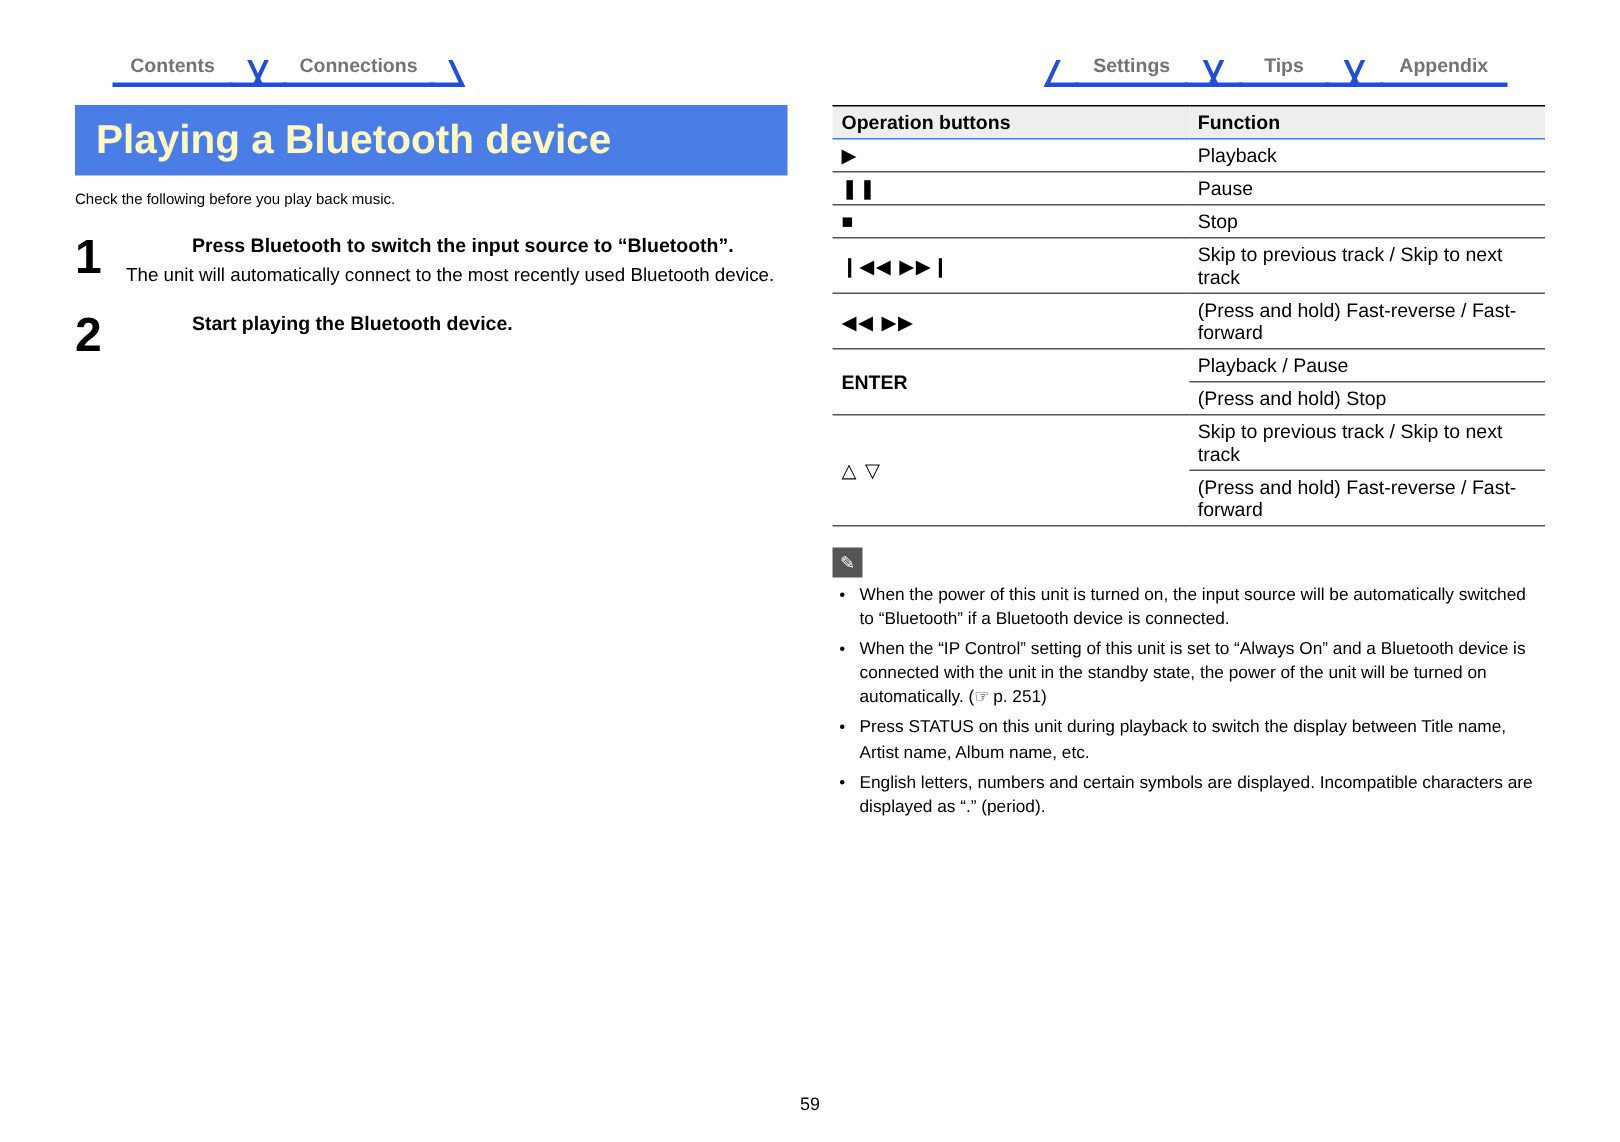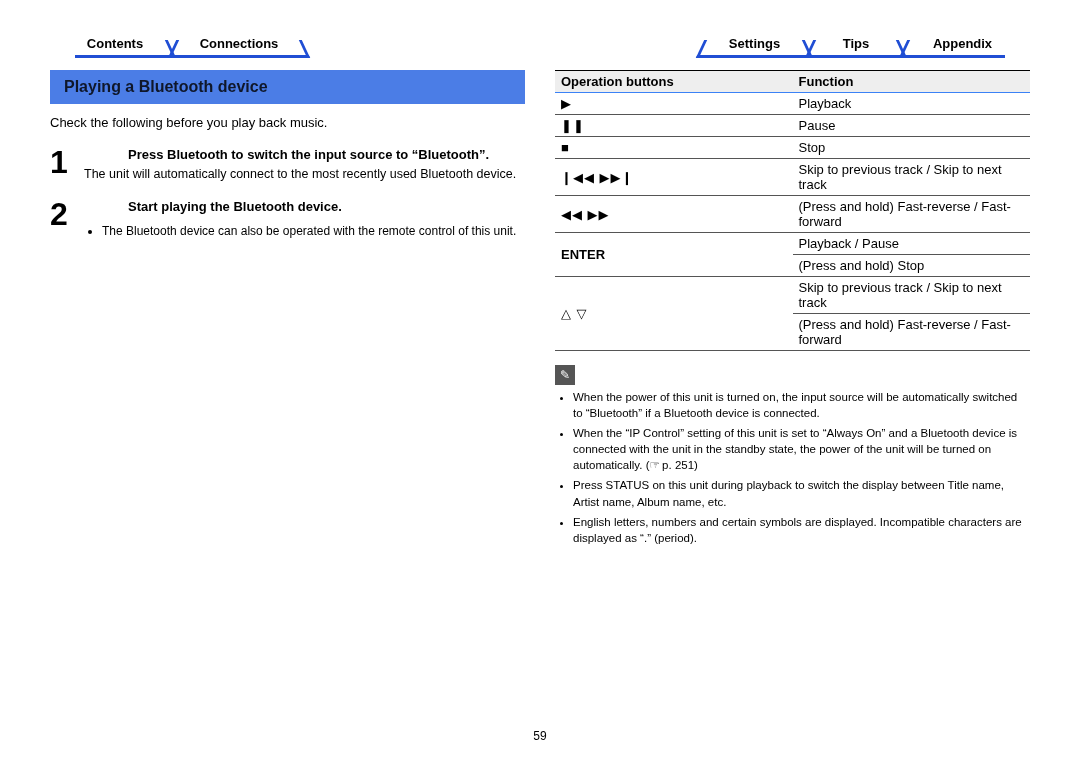--- a/index.html
+++ b/index.html
@@ -29,46 +29,46 @@
     transform: skewX(25deg);
   }
   .segL {
     border-right: none;
     border-left: 3px solid #204ed4;
     transform: skewX(-25deg);
   }
   .segN { border-left:none; border-right:none; transform:none; flex:0 0 auto; }
   .filler { flex:1; }
   .tab {
-    color: #000000;
+    color: #737373;
     font-weight: bold;
     font-size: 13px;
     padding-bottom: 4px;
     text-align: center;
     border-bottom: 3px solid #204ed4;
     margin: 0 -5px;
     z-index: 2;
   }
 
   .columns {
     display: flex;
     padding: 12px 50px 0 50px;
     gap: 30px;
   }
   .col-left { flex: 1; min-width: 0; }
   .col-right { flex: 1; min-width: 0; }
 
   .section-title {
     background: #4b7de6;
-    color: #0f172a;
-    font-weight: bold;
-    font-size: 16px;
+    color: #fef9c3;
+    font-weight: bold;
+    font-size: 27px;
     padding: 8px 14px;
   }
-  .intro { margin: 10px 0 4px 0; font-size: 13px; line-height: 1.4; }
+  .intro { margin: 10px 0 4px 0; font-size: 10px; line-height: 1.4; }
   ul.sub { margin: 4px 0 12px 0; padding-left: 18px; font-size: 12px; line-height: 1.5; }
   ul.sub li { margin: 0; }
 
   .step-row { display: flex; margin-top: 14px; }
   .step-num {
     font-size: 32px;
     font-weight: bold;
     line-height: 1;
     width: 34px;
     flex-shrink: 0;
@@ -155,23 +155,20 @@
       <div class="step-body">
         <div class="step-title">Press Bluetooth to switch the input source to “Bluetooth”.</div>
         <div class="step-desc">The unit will automatically connect to the most recently used Bluetooth device.</div>
       </div>
     </div>
 
     <div class="step-row">
       <div class="step-num">2</div>
       <div class="step-body">
         <div class="step-title">Start playing the Bluetooth device.</div>
-        <ul class="sub" style="margin-top:6px;">
-          <li>The Bluetooth device can also be operated with the remote control of this unit.</li>
-        </ul>
       </div>
     </div>
   </div>
 
   <div class="col-right">
     <table class="op">
       <thead>
         <tr>
           <th>Operation buttons</th>
           <th>Function</th>

